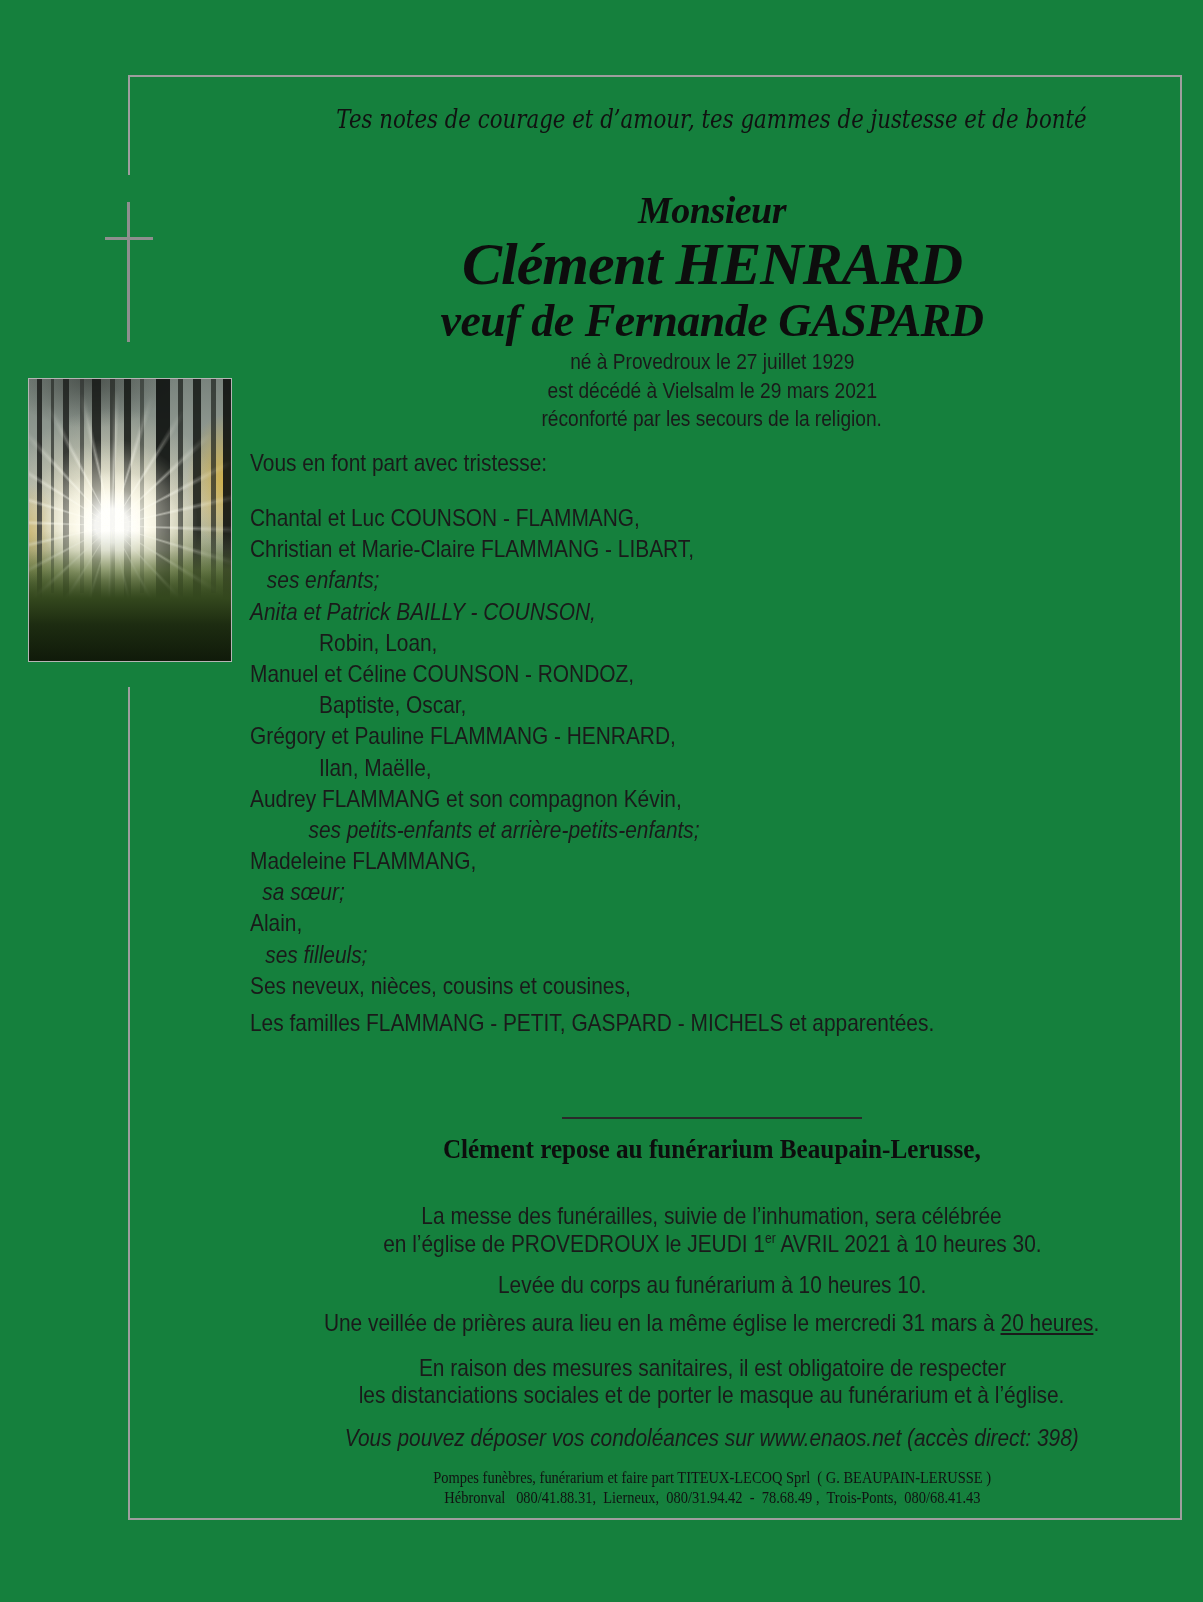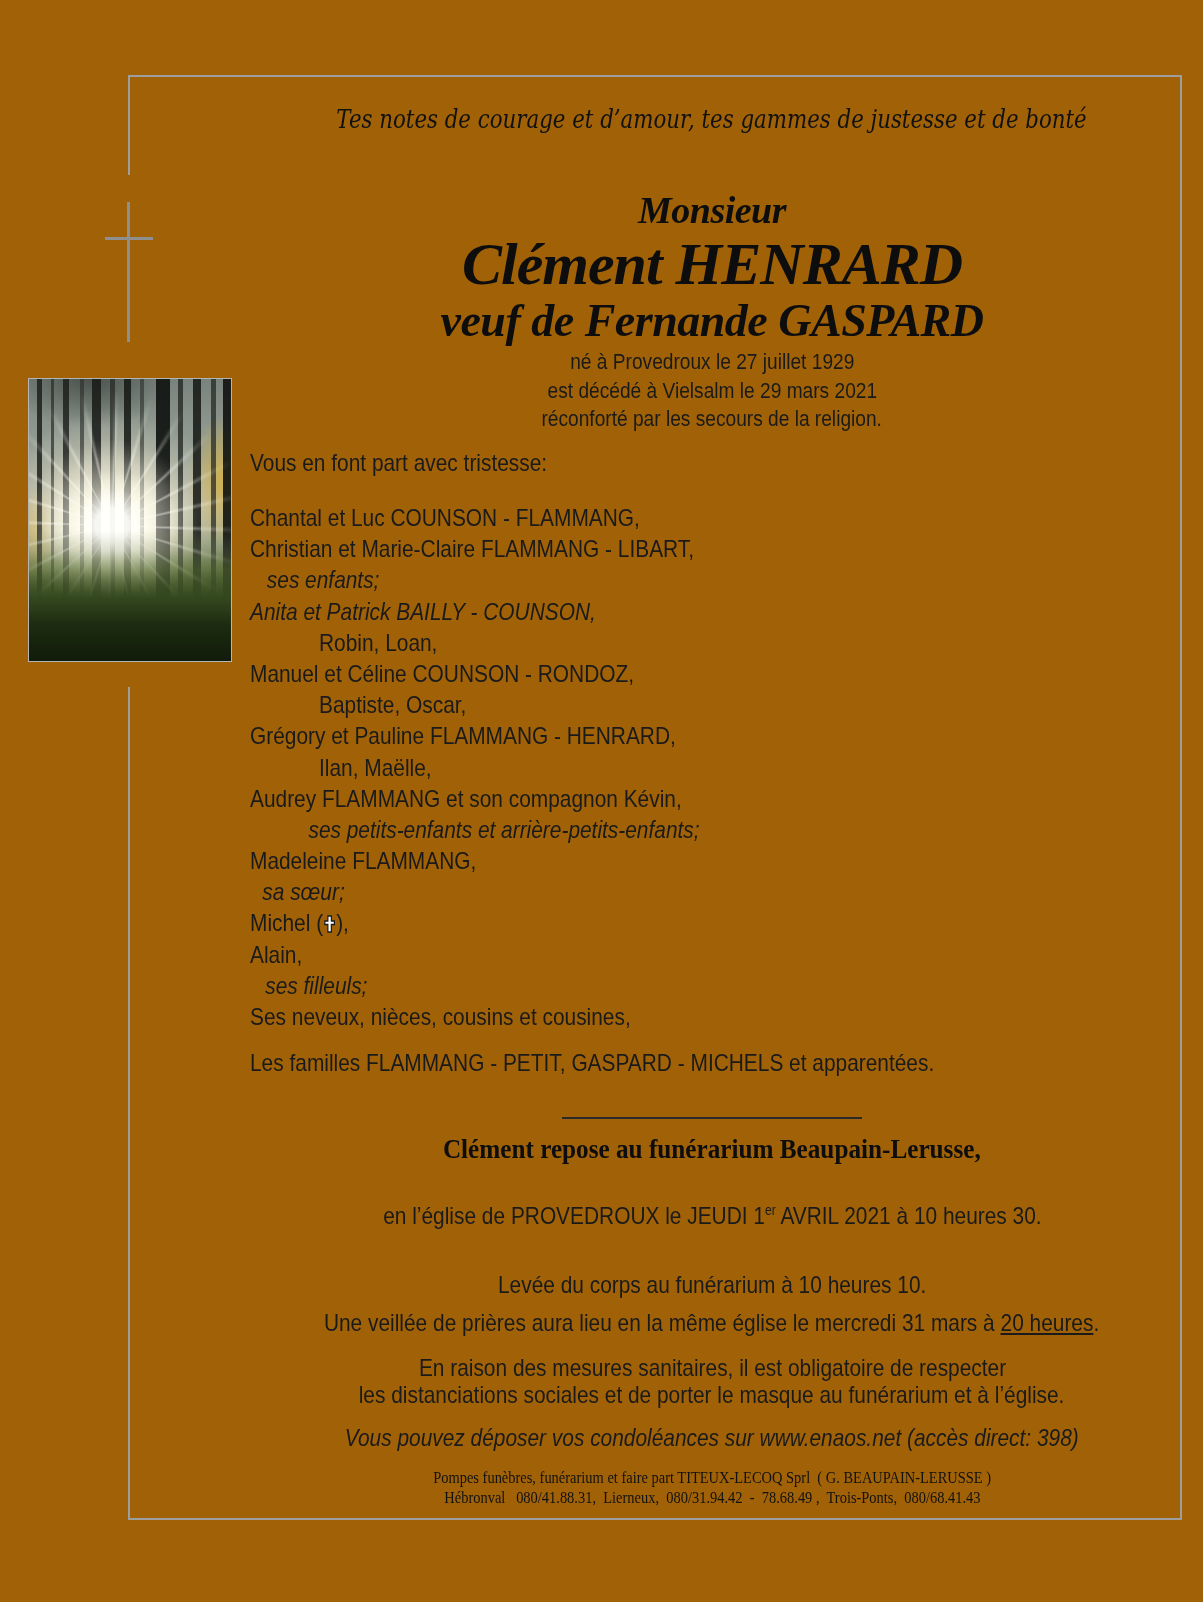--- a/index.html
+++ b/index.html
@@ -1,17 +1,17 @@
 <!DOCTYPE html>
 <html><head>
 <meta charset="utf-8">
 <style>
   html,body{margin:0;padding:0;background:#ffffff;}
   .sheet{
-    position:relative;width:1203px;height:1602px;background:#a16207;overflow:hidden;
+    position:relative;width:1203px;height:1602px;background:#15803d;overflow:hidden;
     font-family:"Liberation Sans",sans-serif;color:#1a1a1a;
     --frame:#9e9e9e;
   }
   
   .fr{position:absolute;background:var(--frame);}
   
   .crossbar{position:absolute;background:#8f8f8f;}
   
   .photo{
     position:absolute;left:28px;top:378px;width:204px;height:284px;overflow:hidden;
@@ -138,36 +138,34 @@
         <div class="fline left" style=" font-style: italic;"><span class="narrow">Anita et Patrick BAILLY - COUNSON,</span></div>
         <div class="fline indent"><span class="narrow">Robin, Loan,</span></div>
         <div class="fline left"><span class="narrow">Manuel et Céline COUNSON - RONDOZ,</span></div>
         <div class="fline indent"><span class="narrow">Baptiste, Oscar,</span></div>
         <div class="fline left"><span class="narrow">Grégory et Pauline FLAMMANG - HENRARD,</span></div>
         <div class="fline indent"><span class="narrow">Ilan, Maëlle,</span></div>
         <div class="fline left"><span class="narrow">Audrey FLAMMANG et son compagnon Kévin,</span></div>
         <div class="fline right"><span class="narrow it">ses petits-enfants et arrière-petits-enfants;</span></div>
         <div class="fline left"><span class="narrow">Madeleine FLAMMANG,</span></div>
         <div class="fline right"><span class="narrow it">sa sœur;</span></div>
-        <div class="fline left"><span class="narrow"><span>Michel (</span><span class="cross-inline"><svg width="13" height="18" viewBox="0 0 13 18">
-                <path d="M4.5 1 h4 v5 h3.5 v3.5 h-3.5 v7.5 h-4 v-7.5 h-3.5 v-3.5 h3.5 z" fill="#fff" stroke="#1a1a1a" stroke-width="1.4"></path>
-              </svg></span><span>),</span></span></div>
         <div class="fline left"><span class="narrow">Alain,</span></div>
         <div class="fline right"><span class="narrow it">ses filleuls;</span></div>
         <div class="fline left"><span class="narrow">Ses neveux, nièces, cousins et cousines,</span></div>
-        <div class="fline left" style="margin-top: 15px;"><span class="narrow">Les familles FLAMMANG - PETIT, GASPARD - MICHELS et apparentées.</span></div>
+        <div class="fline left" style="margin-top: 6px;"><span class="narrow">Les familles FLAMMANG - PETIT, GASPARD - MICHELS et apparentées.</span></div>
       </div>
 
     <div class="abs divider"></div>
 
     <div class="abs repose cline">
       <div><span class="narrow">Clément repose au funérarium Beaupain-Lerusse,</span></div>
     </div>
 
     <div class="abs massline cline">
+      <div><span class="narrow">La messe des funérailles, suivie de l’inhumation, sera célébrée</span></div>
       <div><span class="narrow"><span>en l’église de PROVEDROUX le JEUDI 1</span><sup class="ord">er</sup><span> AVRIL 2021 à 10 heures 30.</span></span></div>
     </div>
 
     <div class="abs levee cline">
       <span class="narrow">Levée du corps au funérarium à 10 heures 10.</span>
     </div>
 
     <div class="abs vigil cline">
       <span class="narrow"><span>Une veillée de prières aura lieu en la même église le mercredi 31 mars à </span><span class="ul">20 heures</span><span>.</span></span>
     </div>

